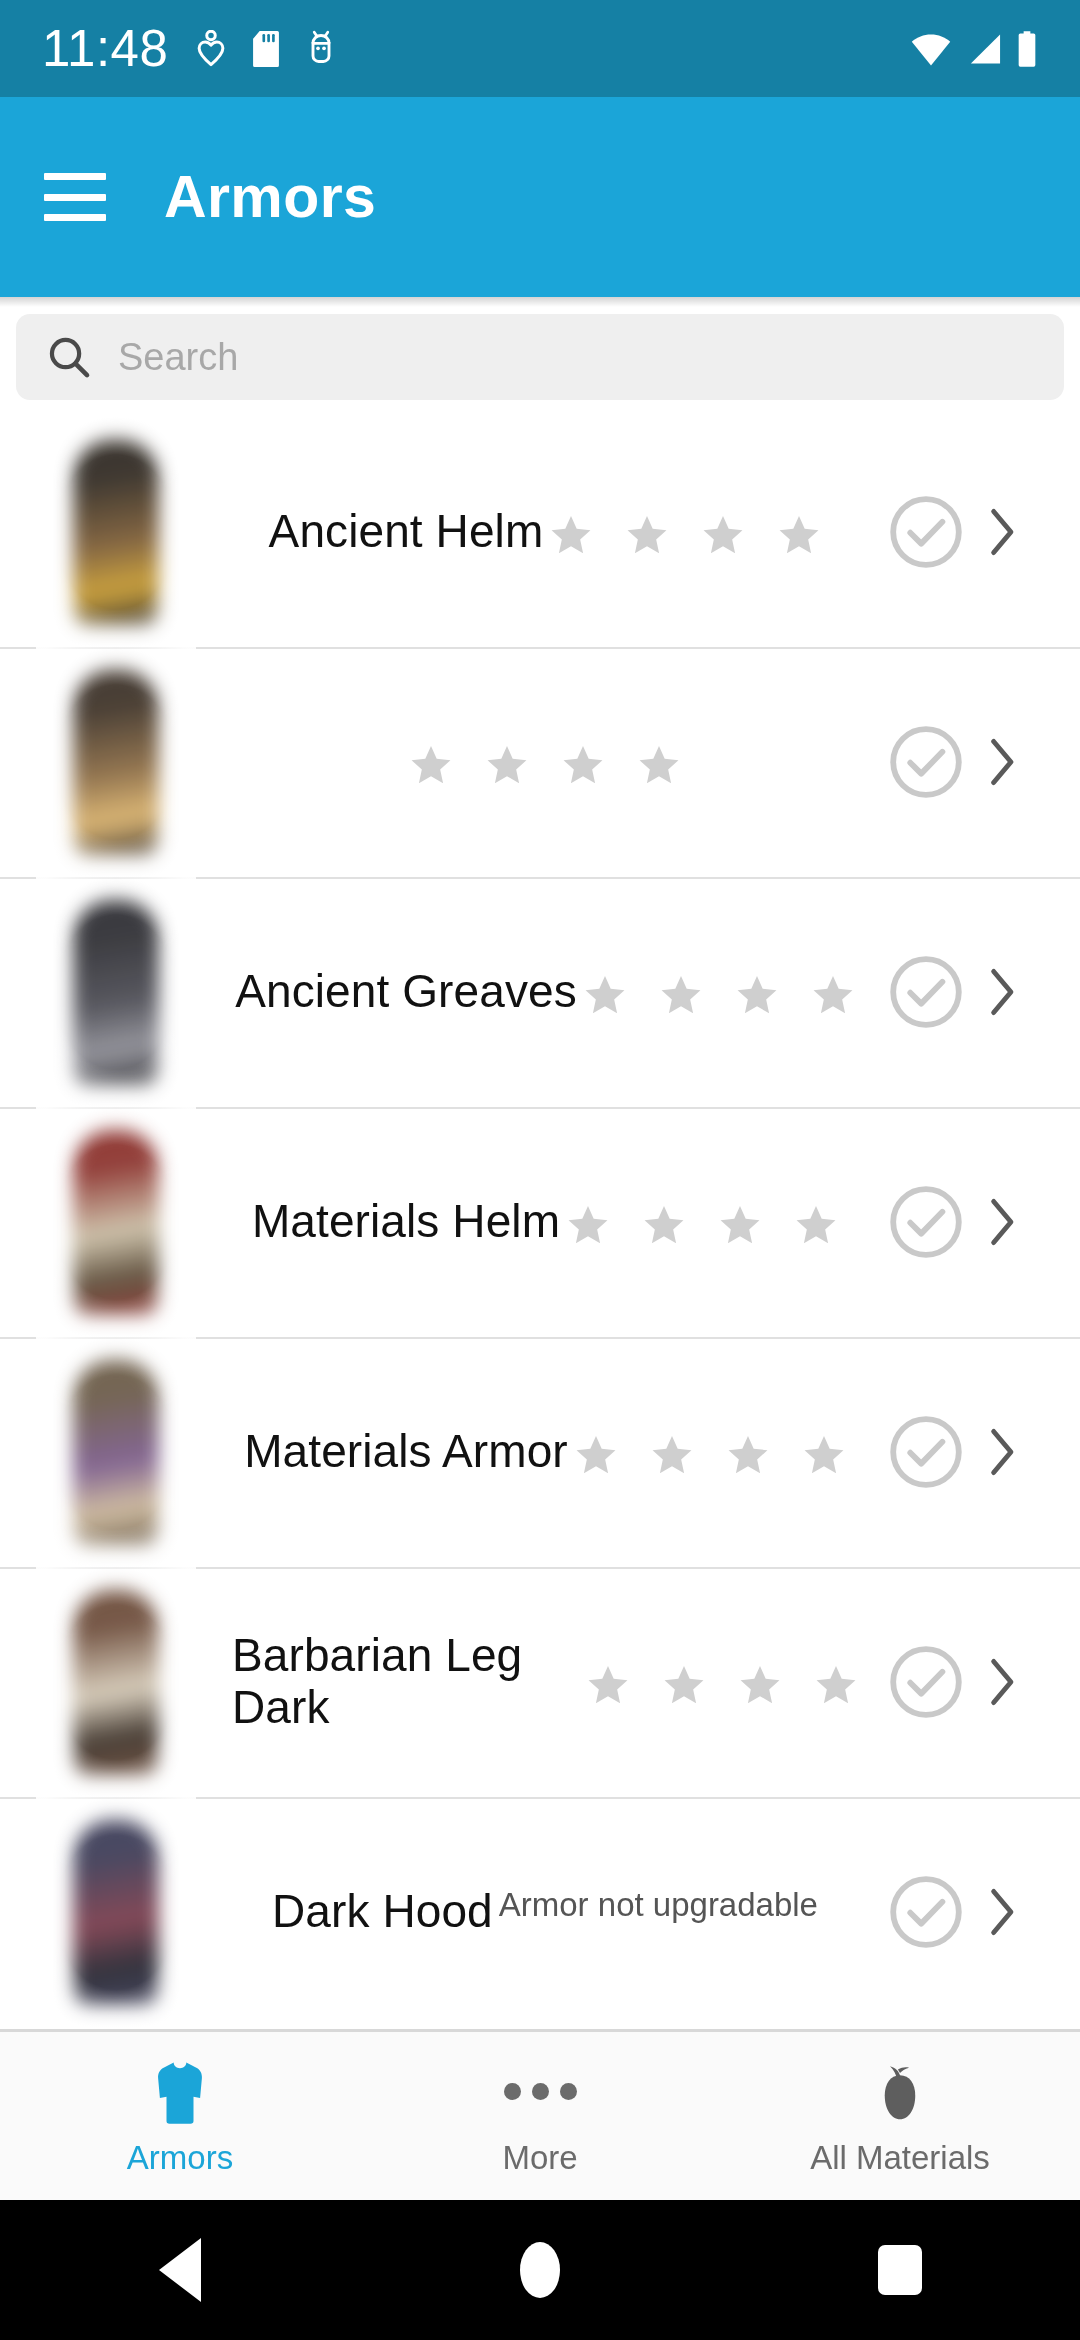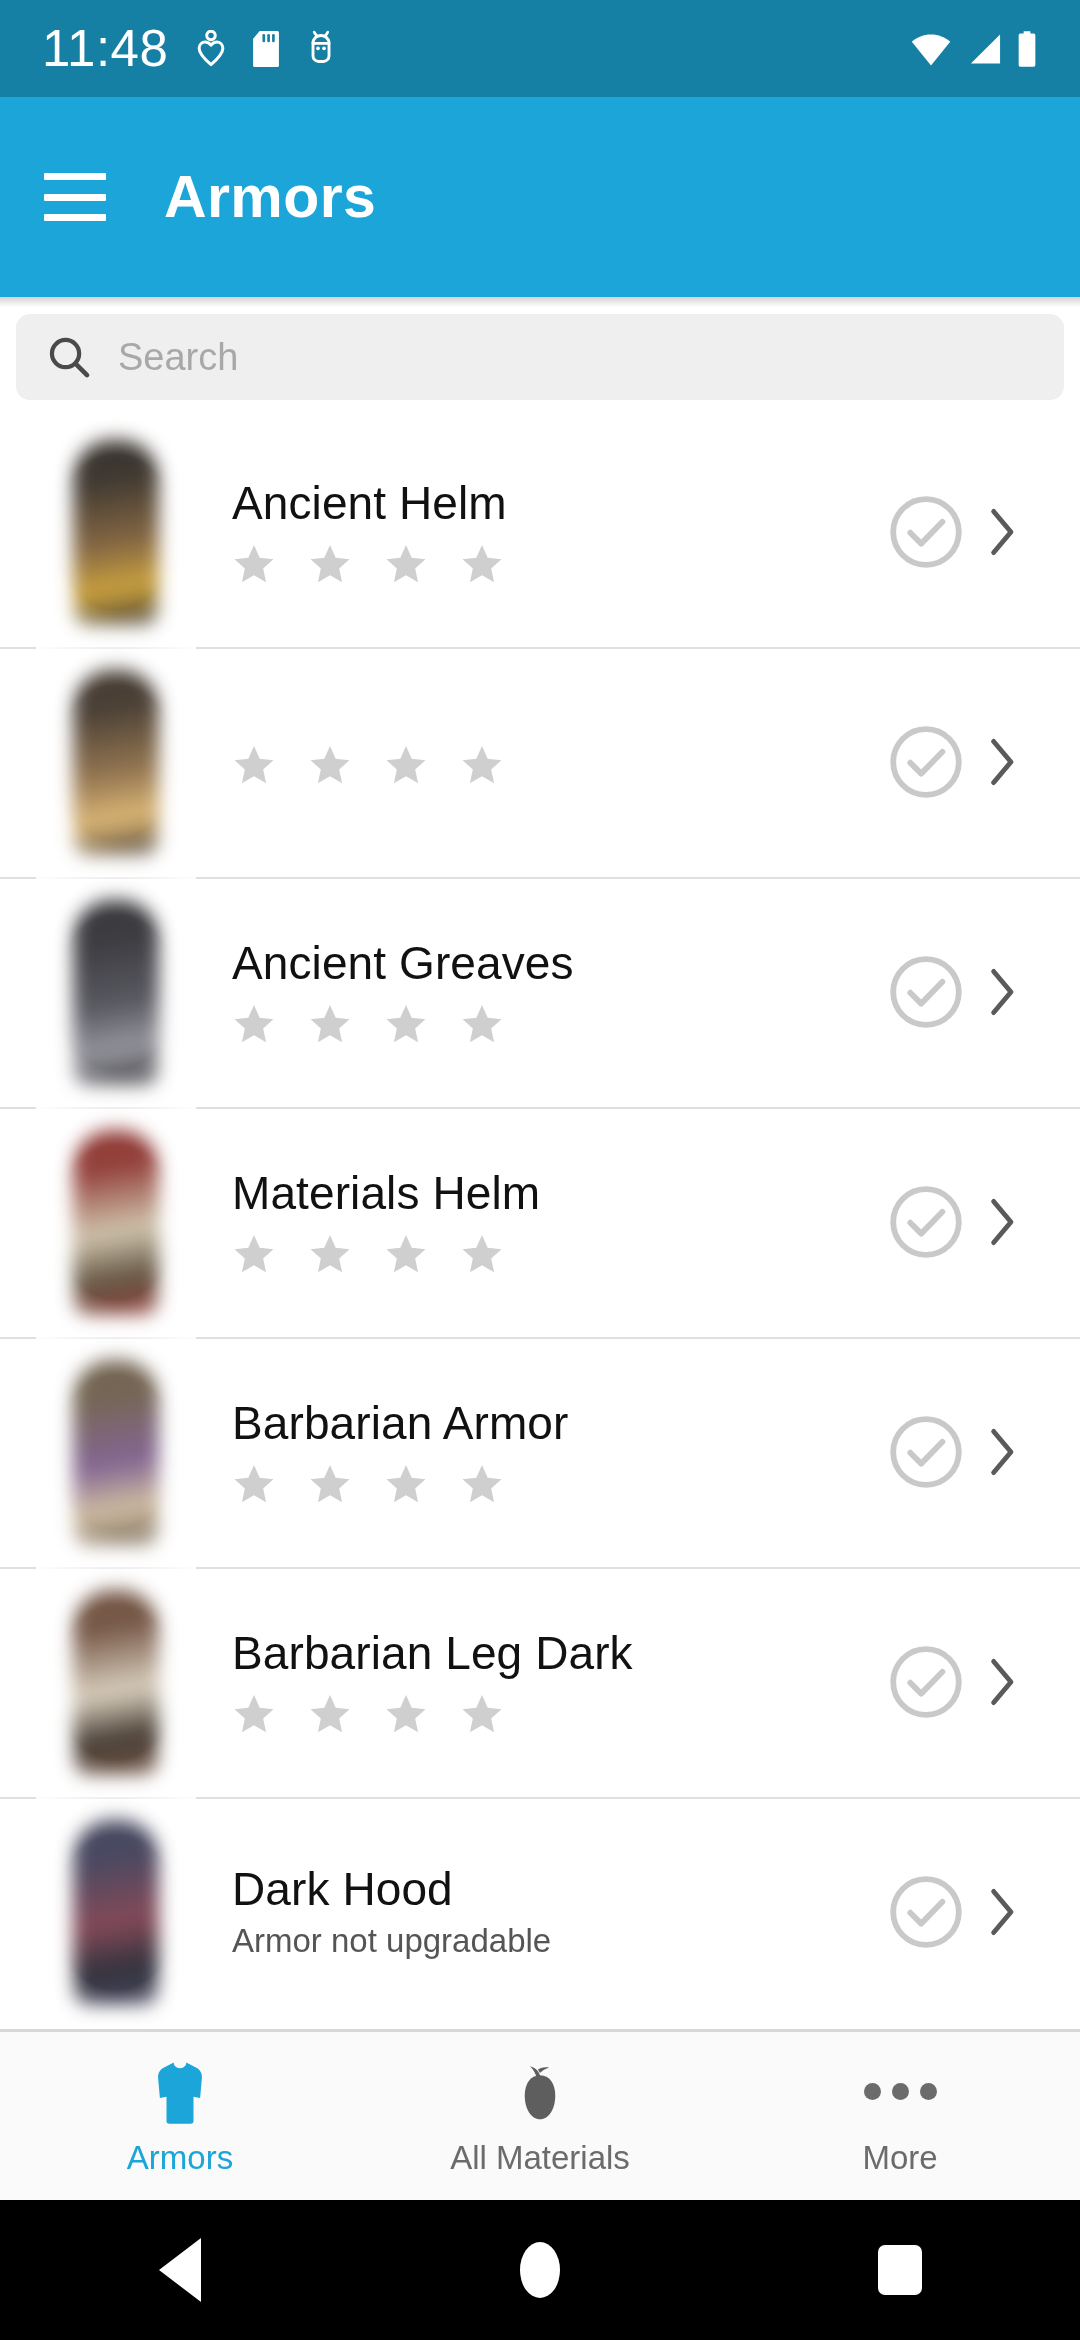--- a/index.html
+++ b/index.html
@@ -82,21 +82,21 @@
   .thumb .art::after{
     content:""; display:block; width:100%; height:100%;
   }
   .thumb .veil{
     position:absolute; left:-14px; right:-14px; top:-6px; bottom:-6px;
     background:radial-gradient(ellipse at center, rgba(255,255,255,0) 45%, rgba(255,255,255,.92) 85%);
     pointer-events:none;
   }
   .rowtext{
     flex:1 1 auto; min-width:0; margin-left:36px; padding-right:10px;
-    display:flex; flex-direction:column; justify-content:center; gap:6px;
+    display:flex; flex-direction:row; justify-content:center; gap:6px;
   }
   .row-title{ font-size:46px; color:#111111; line-height:1.12; letter-spacing:.1px; }
   .row-sub{ font-size:33px; color:#555555; line-height:1.15; }
   .stars{ display:flex; align-items:center; gap:32px; margin-top:6px; }
   .star{ display:block; }
   .check-wrap{
     flex:0 0 auto; width:116px; display:flex; align-items:center; justify-content:center;
   }
   .chev-wrap{
     flex:0 0 auto; width:96px; display:flex; align-items:center; justify-content:flex-start;
@@ -326,21 +326,21 @@
             <path d="M3 3.2 L10.4 12 L3 20.8" fill="none" stroke="#5a5a5a" stroke-width="2.1" stroke-linecap="round" stroke-linejoin="round"></path>
           </svg>
         </div>
       </div>
       <div class="row">
         <div class="thumb">
           <div class="art" style="background:linear-gradient(170deg,#6a5a46 0%,#6a5a46 22%,#7a5a8a 55%,#cbb79a 78%,#6a5a46 100%);"></div>
           <div class="veil"></div>
         </div>
         <div class="rowtext">
-          <div class="row-title">Barbarian Armor</div>
+          <div class="row-title">Materials Armor</div>
           <div class="stars">
             <svg class="star" width="44" height="44" viewBox="0 0 24 24">
               <path d="M12 1.6 L15.1 8.6 L22.6 9.4 L17 14.5 L18.6 22 L12 18.1 L5.4 22 L7 14.5 L1.4 9.4 L8.9 8.6 Z" fill="#cfcfcf"></path>
             </svg>
             <svg class="star" width="44" height="44" viewBox="0 0 24 24">
               <path d="M12 1.6 L15.1 8.6 L22.6 9.4 L17 14.5 L18.6 22 L12 18.1 L5.4 22 L7 14.5 L1.4 9.4 L8.9 8.6 Z" fill="#cfcfcf"></path>
             </svg>
             <svg class="star" width="44" height="44" viewBox="0 0 24 24">
               <path d="M12 1.6 L15.1 8.6 L22.6 9.4 L17 14.5 L18.6 22 L12 18.1 L5.4 22 L7 14.5 L1.4 9.4 L8.9 8.6 Z" fill="#cfcfcf"></path>
             </svg>
@@ -419,41 +419,41 @@
     </div>
 
   <div class="tabbar">
     <div class="tab active">
       <div class="tab-ico">
         <svg width="62" height="66" viewBox="0 0 40 44">
           <path d="M15.8 2.4 C15.8 4.6 17.6 6.2 20 6.2 C22.4 6.2 24.2 4.6 24.2 2.4 L30.6 5.6 C33.4 7.0 34.8 9.4 34.6 12.6 L33.4 26.0 L29.0 25.2 L29.0 41.4 C29.0 42.6 28.3 43.2 27.0 43.2 L13.0 43.2 C11.7 43.2 11.0 42.6 11.0 41.4 L11.0 25.2 L6.6 26.0 L5.4 12.6 C5.2 9.4 6.6 7.0 9.4 5.6 Z" fill="#1ba5d8"></path>
         </svg>
       </div>
       <div class="tab-label">Armors</div>
+    </div>
+    <div class="tab">
+      <div class="tab-ico">
+        <div class="dots">
+          <i></i>
+          <i></i>
+          <i></i>
+        </div>
+      </div>
+      <div class="tab-label">More</div>
     </div>
     <div class="tab">
       <div class="tab-ico">
         <svg width="44" height="66" viewBox="0 0 30 44">
           <path d="M15 10.5 C21.6 10.5 25.4 16.2 25.4 24.4 C25.4 33.6 21.0 40.6 15 40.6 C9.0 40.6 4.6 33.6 4.6 24.4 C4.6 16.2 8.4 10.5 15 10.5 Z" fill="#5e5e5e"></path>
           <path d="M15.2 11.4 C14.4 7.8 12.0 5.4 8.2 4.4 C11.0 7.4 12.2 9.6 12.6 12.2 Z" fill="#5e5e5e"></path>
           <path d="M13.6 6.6 C16.2 5.2 18.6 4.8 21.2 5.4 C18.2 6.4 16.4 7.4 15.0 9.0 Z" fill="#5e5e5e"></path>
         </svg>
       </div>
       <div class="tab-label">All Materials</div>
     </div>
-    <div class="tab">
-      <div class="tab-ico">
-        <div class="dots">
-          <i></i>
-          <i></i>
-          <i></i>
-        </div>
-      </div>
-      <div class="tab-label">More</div>
-    </div>
   </div>
 
   <div class="navbar">
     <div class="nav-btn">
         <div class="nav-back"></div>
       </div>
     <div class="nav-btn">
         <div class="nav-home"></div>
       </div>
     <div class="nav-btn">

